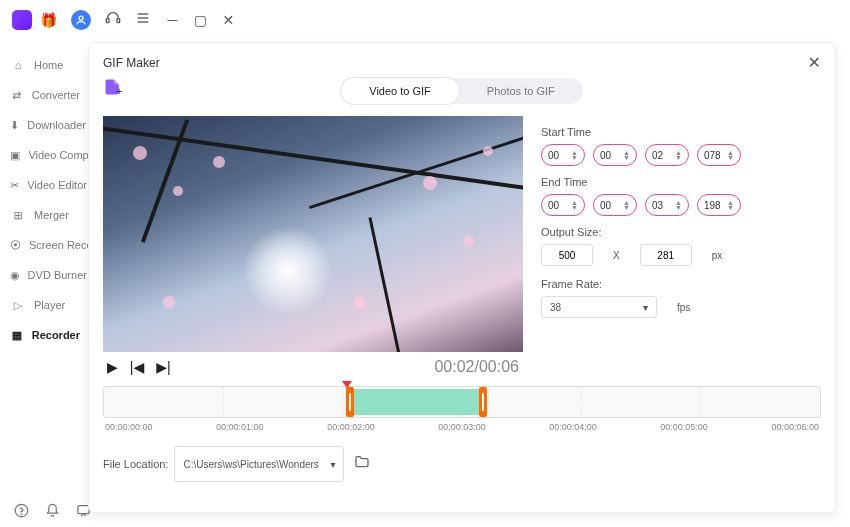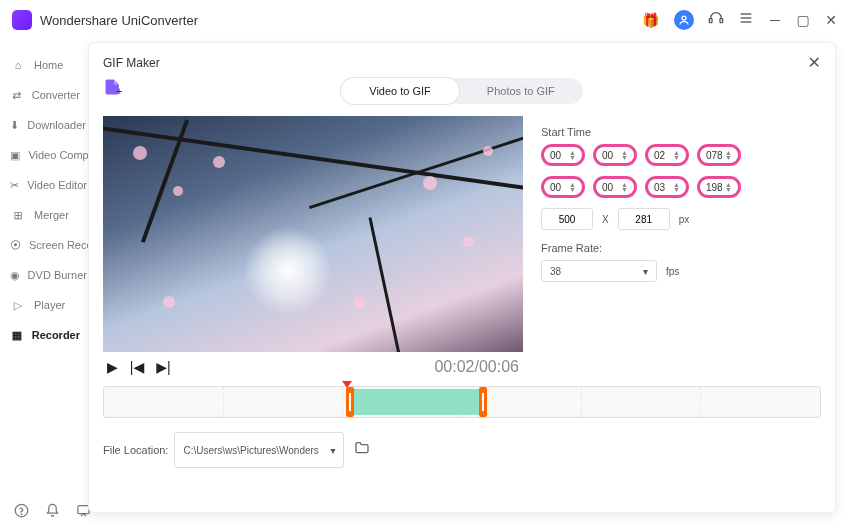--- a/index.html
+++ b/index.html
@@ -45,24 +45,24 @@
 .preview { width: 420px; display: flex; flex-direction: column; }
 .videoframe { width: 420px; height: 236px; background: linear-gradient(160deg,#2a3a55 0%,#566a8a 30%,#b7c6de 55%,#e6d0df 80%,#6e5870 100%); position: relative; overflow: hidden; }
 .branch { position: absolute; background: #1a1a1a; }
 .controls { display: flex; align-items: center; padding: 6px 4px 0; }
 .play-btn { font-size: 14px; color: #222; cursor: pointer; margin-right: 12px; }
 .timetext { margin-left: auto; font-size: 16px; color: #888; }
 
 .settings { flex: 1; font-size: 11px; color: #555; padding-top: 6px; }
 .label { margin: 4px 0 6px; }
 .spinner-row { display: flex; gap: 8px; margin-bottom: 10px; }
-.spinner { width: 44px; height: 22px; border: 3px solid #ec4899; border-radius: 12px; display: flex; align-items: center; justify-content: space-between; padding: 0 6px; font-size: 10px; color: #333; }
+.spinner { width: 44px; height: 22px; border: 1px solid #ec4899; border-radius: 12px; display: flex; align-items: center; justify-content: space-between; padding: 0 6px; font-size: 10px; color: #333; }
 .spinner .arrows { display: flex; flex-direction: column; line-height: 5px; font-size: 7px; color: #888; }
 .sizeinput { width: 52px; height: 22px; border: 1px solid #ddd; border-radius: 3px; text-align: center; font-size: 10px; }
-.flex-row { display: flex; align-items: center; gap: 9px; font-size: 10px; }
+.flex-row { display: flex; align-items: center; gap: 20px; font-size: 10px; }
 .select { width: 116px; height: 22px; border: 1px solid #ddd; border-radius: 3px; display: flex; align-items: center; justify-content: space-between; padding: 0 8px; font-size: 10px; }
 
 
 .timeline { margin-top: 10px; position: relative; }
 .ruler { height: 32px; border: 1px solid #ddd; border-radius: 3px; background: #f9f9f9; position: relative; }
 .tick { position: absolute; top: 0; bottom: 0; width: 0; border-left: 1px dashed #e6e6e6; }
 .selection { position: absolute; top: 2px; bottom: 2px; background: #8fe0c5; }
 .handle { position: absolute; top: 0; bottom: 0; width: 8px; background: #ff6a00; border-radius: 2px; }
 .handle::before { content: ""; position: absolute; left: 3px; top: 6px; bottom: 6px; width: 2px; background: #fff; }
 .playhead { position: absolute; top: -6px; width: 0; height: 0; border-left: 5px solid transparent; border-right: 5px solid transparent; border-top: 7px solid #ff2a2a; }
@@ -76,21 +76,20 @@
 .create-btn { margin-left: auto; background: #8561ff; color: #fff; border: none; border-radius: 16px; height: 30px; padding: 0 26px; font-size: 12px; cursor: pointer; outline: 3px solid #ff9a2e; outline-offset: 3px; }
 
 
 .spot { position: absolute; border-radius: 50%; background: rgba(255,200,220,0.75); }
 </style>
 </head>
 <body>
 
 <div class="topbar">
   <div class="app-logo"></div>
-  <div class="app-title">Wondershare UniConverter</div>
   <div class="topbar-icons">
     <span style="color:#ff4d4d;font-size:14px">🎁</span>
     <span class="avatar">
         <svg width="12" height="12" viewBox="0 0 24 24" fill="none" stroke="#fff" stroke-width="2.5">
           <circle cx="12" cy="8" r="4"></circle>
           <path d="M4 21c0-4 4-6 8-6s8 2 8 6"></path>
         </svg>
       </span>
     <span><svg width="16" height="16" viewBox="0 0 24 24" fill="none" stroke="#555" stroke-width="2">
           <path d="M4 13v-1a8 8 0 0116 0v1"></path>
@@ -229,38 +228,40 @@
           </div>
         <div class="spinner">
             <span>02</span>
             <span class="arrows">▲<br>▼</span>
           </div>
         <div class="spinner">
             <span>078</span>
             <span class="arrows">▲<br>▼</span>
           </div>
       </div>
+      <div class="label">End Time</div>
       <div class="spinner-row">
         <div class="spinner">
             <span>00</span>
             <span class="arrows">▲<br>▼</span>
           </div>
         <div class="spinner">
             <span>00</span>
             <span class="arrows">▲<br>▼</span>
           </div>
         <div class="spinner">
             <span>03</span>
             <span class="arrows">▲<br>▼</span>
           </div>
         <div class="spinner">
             <span>198</span>
             <span class="arrows">▲<br>▼</span>
           </div>
       </div>
+      <div class="label">Output Size:</div>
       <div class="flex-row" style="margin-bottom:12px">
         <input class="sizeinput" value="500" style="">
         <span>X</span>
         <input class="sizeinput" value="281" style="">
         <span>px</span>
       </div>
       <div class="label">Frame Rate:</div>
       <div class="flex-row">
         <div class="select">
             <span>38</span>
@@ -276,20 +277,29 @@
       <div class="tick" style="left:16.6%"></div>
         <div class="tick" style="left:33.3%"></div>
         <div class="tick" style="left:50%"></div>
         <div class="tick" style="left:66.6%"></div>
         <div class="tick" style="left:83.3%"></div>
       <div class="selection" style="left:34.6%;width:18.8%"></div>
       <div class="handle" style="left:33.8%"></div>
       <div class="handle" style="left:52.4%"></div>
       <div class="playhead" style="left:33.3%"></div>
     </div>
+    <div class="timelabels">
+      <span>00:00:00:00</span>
+      <span>00:00:01:00</span>
+      <span>00:00:02:00</span>
+      <span>00:00:03:00</span>
+      <span>00:00:04:00</span>
+      <span>00:00:05:00</span>
+      <span>00:00:06:00</span>
+    </div>
   </div>
 
   <div class="footer">
     <span class="floc-label">File Location:</span>
     <div class="floc-select">
       <span style="overflow:hidden;text-overflow:ellipsis;white-space:nowrap">C:\Users\ws\Pictures\Wonders</span>
       <span>▾</span>
     </div>
     <span class="folder-btn"><svg width="16" height="16" viewBox="0 0 24 24" fill="none" stroke="#666" stroke-width="2">
           <path d="M3 6a2 2 0 012-2h4l2 3h8a2 2 0 012 2v8a2 2 0 01-2 2H5a2 2 0 01-2-2z"></path>

